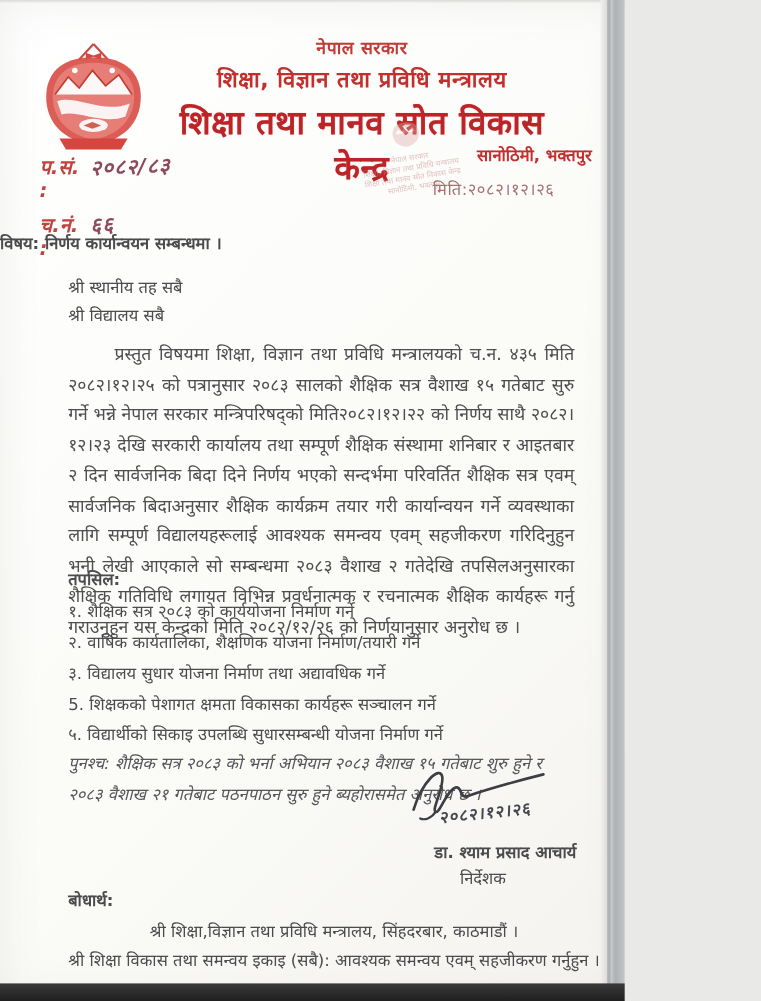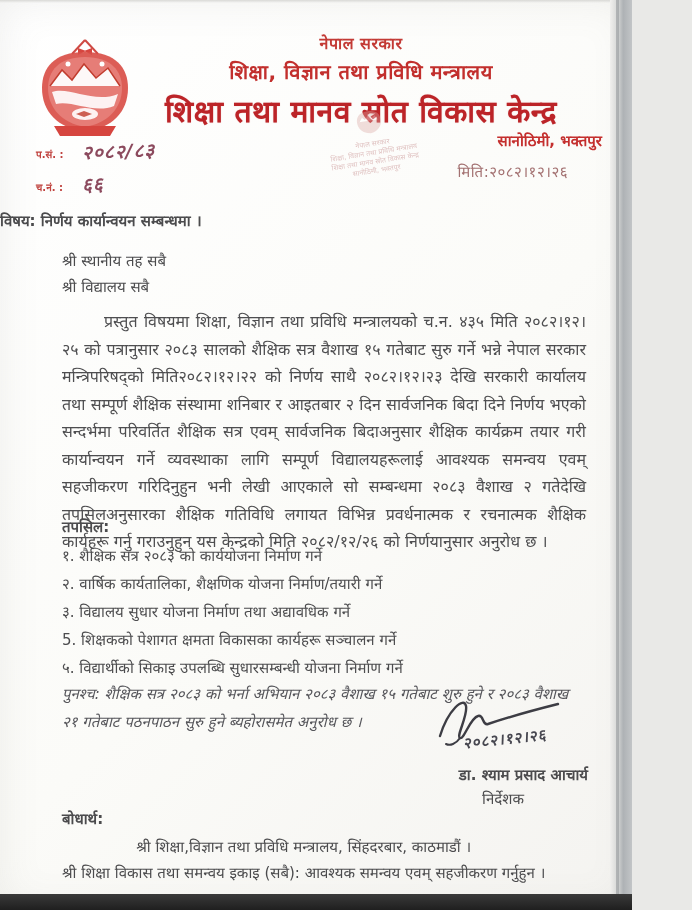--- a/index.html
+++ b/index.html
@@ -1,20 +1,20 @@
 <!DOCTYPE html>
 <html><head>
 <meta charset="utf-8">
 <style>
   * { margin:0; padding:0; box-sizing:border-box; }
   html,body { width:692px; height:910px; }
   body { font-family:"DejaVu Sans", sans-serif; background:#e9e9e7; }
 
   .scan {
-    position:relative; width:632px; height:910px; overflow:hidden;
+    position:relative; width:568px; height:910px; overflow:hidden;
     background:linear-gradient(135deg,#ffffff 0%, #fbfbf8 55%, #f4f3f0 100%);
     box-shadow: inset 0 0 40px rgba(120,120,115,.12);
   }
   
   .edge-right {
     position:absolute; top:0; right:0; bottom:0; width:22px;
     background:linear-gradient(to right,#f1f0ee 0%, #d5d6d5 35%, #aeb2b5 60%, #c2c5c7 100%);
   }
   .edge-right::before{
     content:""; position:absolute; left:6px; top:0; bottom:0; width:3px; background:#8f9497; opacity:.55;
@@ -33,21 +33,21 @@
 
   .stamp {
     position:absolute; left:292px; top:106px; width:160px; text-align:center;
     transform:rotate(-9deg); opacity:.55; pointer-events:none;
   }
   .stamp svg { width:34px; height:30px; opacity:.7; }
   .stamp-line { color:#c79090; font-size:7px; line-height:9px; white-space:nowrap; }
 
   .refs { position:absolute; left:36px; top:138px; }
   .ref-row { display:flex; align-items:baseline; margin-bottom:7px; }
-  .ref-label { color:#c0433f; font-size:10px; font-weight:600; width:46px; }
+  .ref-label { color:#c0433f; font-size:18px; font-weight:600; width:46px;font-style:italic; }
   .ref-value { color:#8c4a5e; font-size:19px; font-weight:600; letter-spacing:1px;
                transform:rotate(-2deg); font-style:italic; }
 
   .loc  { position:absolute; right:30px; top:130px; color:#c42f2e; font-size:15px; font-weight:700; }
   .date { position:absolute; right:64px; top:161px; color:#a37171; font-size:15px; letter-spacing:.5px;text-align:center; }
 
   
   .subject { position:absolute; left:0; right:30px; top:210px; 
              color:#4b4b4d; font-size:15px; font-weight:600; }
 

